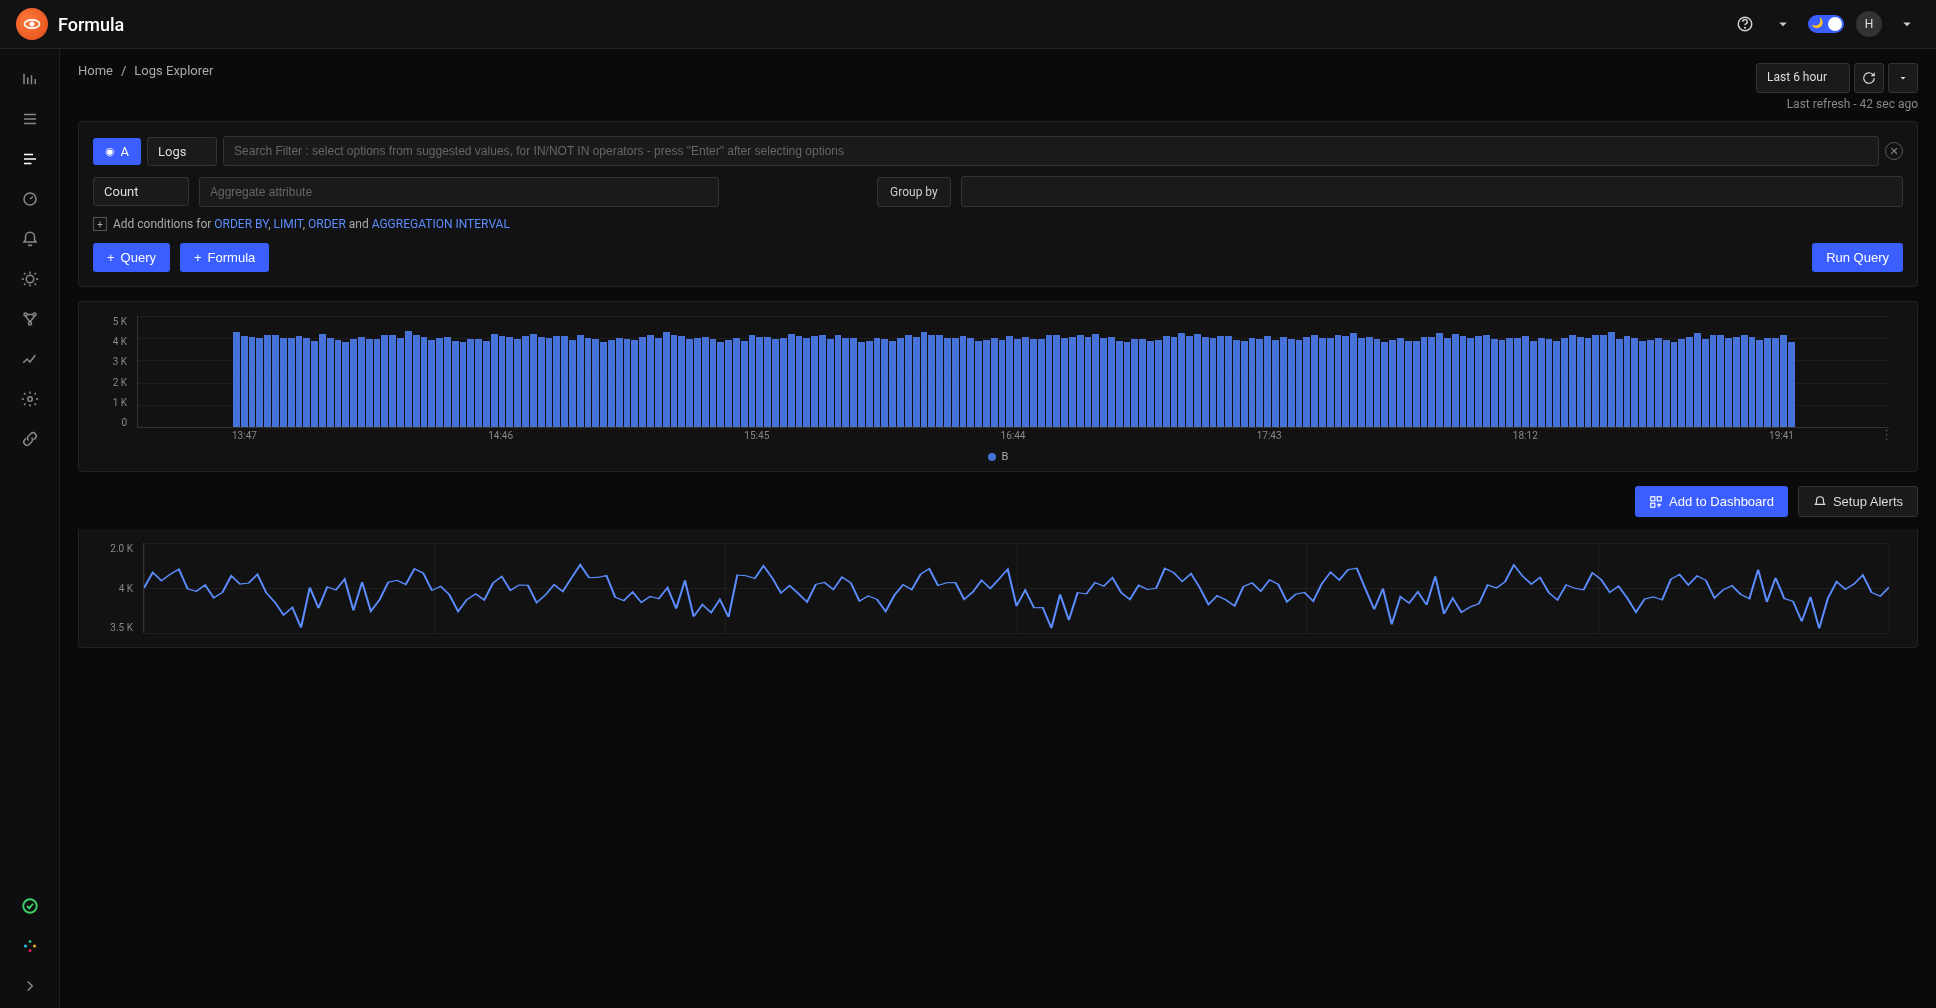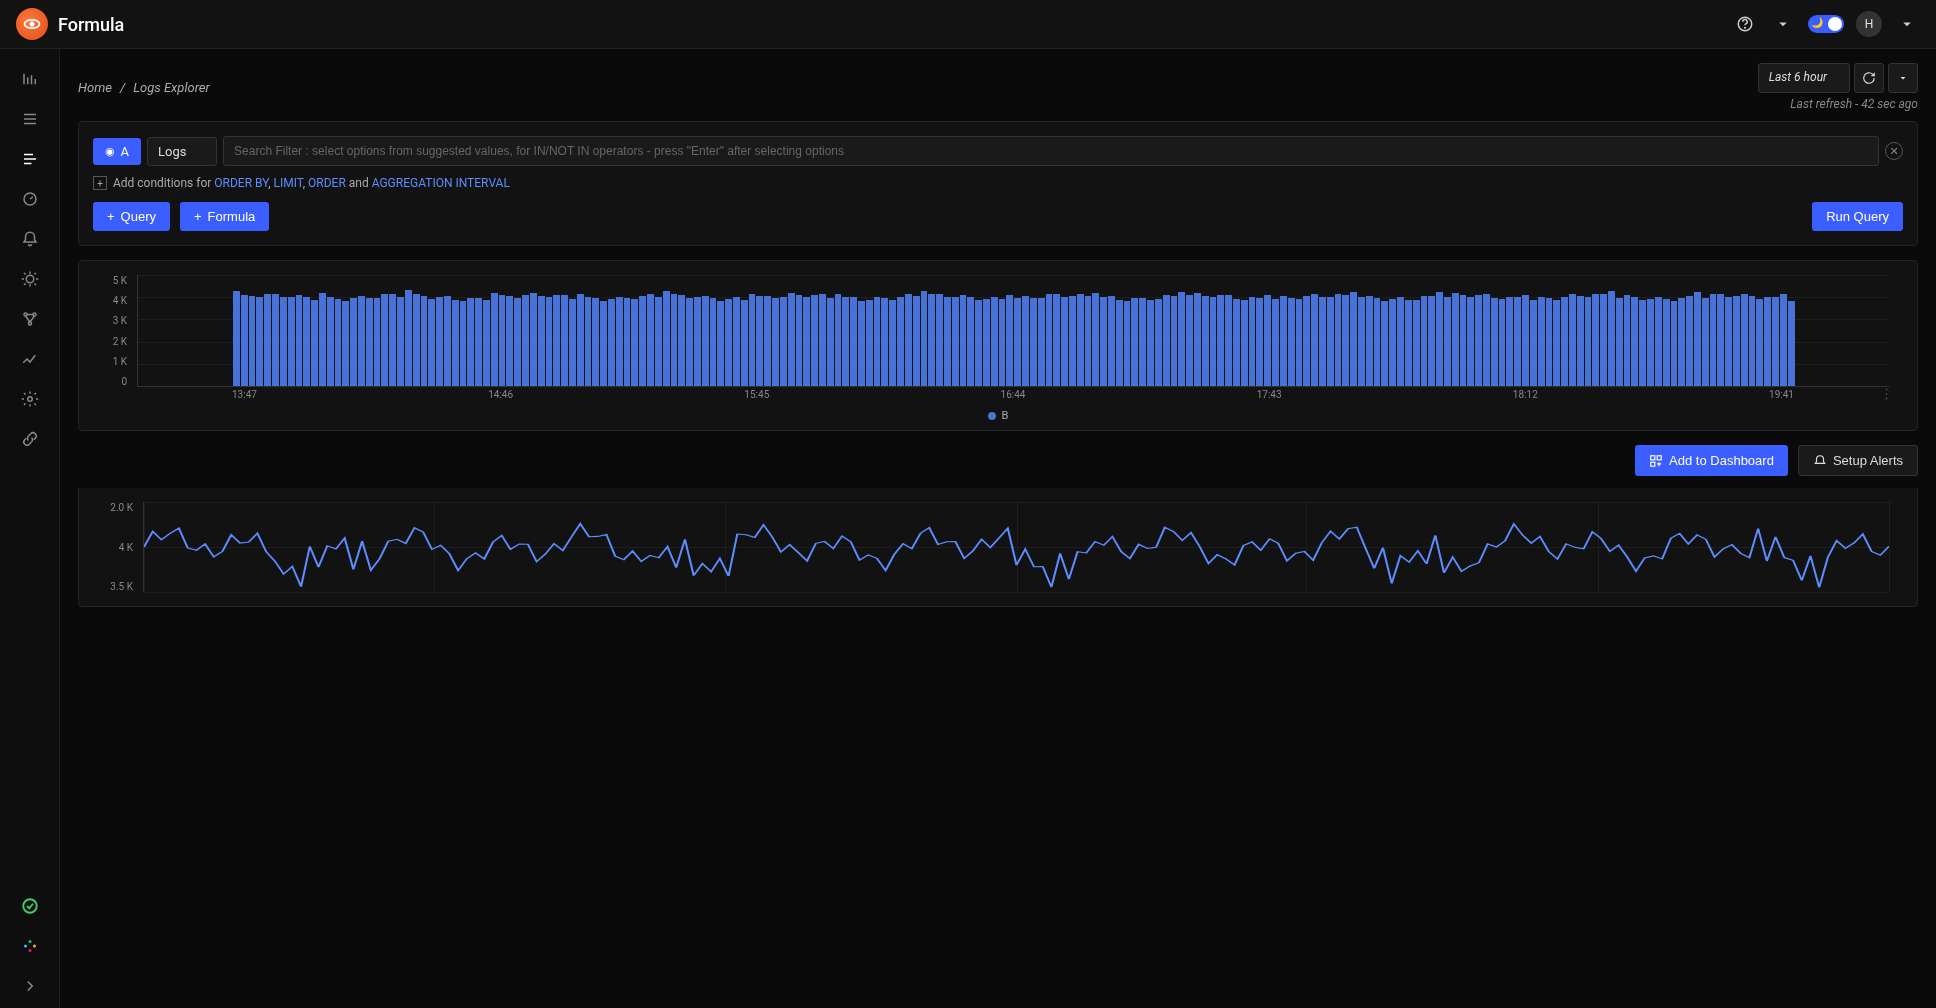--- a/index.html
+++ b/index.html
@@ -56,23 +56,22 @@
 }
 .side-icon.active { color: #fff; }
 .sidebar-spacer { flex: 1; }
 .side-icon.status { color: #3ecf6a; }
 .side-icon svg, .icon-btn svg { width: 18px; height: 18px; }
 
 .main { flex: 1; overflow-y: auto; padding: 0 18px 18px; }
 
 
 .header-row {
-  display: flex; justify-content: space-between; align-items: center;
+  display: flex; justify-content: space-between; align-items: flex-start;
   padding: 14px 0 10px;
-  font-style: italic;
 }
 .breadcrumb { display: flex; gap: 8px; color: #aaa; font-size: 13px; }
 .breadcrumb a { color: #aaa; text-decoration: none; }
 .header-actions { display: flex; flex-direction: column; align-items: flex-end; gap: 4px; }
 .time-controls { display: flex; gap: 4px; }
 .time-select {
   background: #1a1a1a; border: 1px solid #333; color: #ddd; padding: 6px 22px 6px 10px;
   border-radius: 3px; font-size: 12px; position: relative; cursor: pointer;
 }
 .refresh-btn, .refresh-drop {
@@ -376,20 +375,27 @@
         <div class="query-row">
           <div class="badge-a">
             <span class="eye">◉</span>
             <span>A</span>
           </div>
           <div class="logs-select"><span>Logs</span></div>
           <input class="search-filter" placeholder="Search Filter : select options from suggested values, for IN/NOT IN operators - press &quot;Enter&quot; after selecting options" style="">
           <div class="close-x">✕</div>
         </div>
 
+        <div class="agg-row">
+          <div class="count-select"><span>Count</span></div>
+          <input class="agg-input" placeholder="Aggregate attribute" style="">
+          <div style="flex:0.15"></div>
+          <div class="group-by-label">Group by</div>
+          <input class="group-by-input" style="">
+        </div>
 
         <div class="conditions-row">
           <span class="expand-box">+</span>
           <span>
             <span>Add conditions for </span><span class="kw">ORDER BY</span><span>, </span><span class="kw">LIMIT</span><span>, </span><span class="kw">ORDER</span><span> and </span><span class="kw">AGGREGATION INTERVAL</span>
           </span>
         </div>
 
 
         <div class="btn-row">

